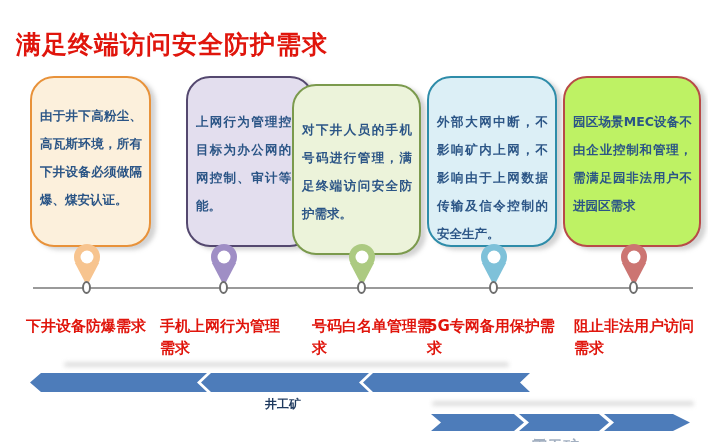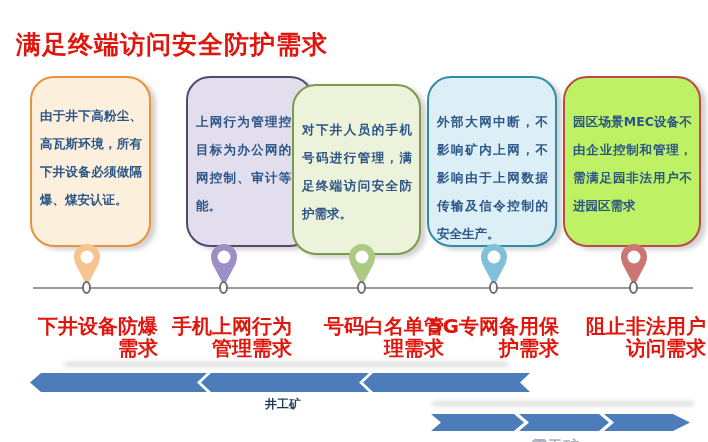--- a/index.html
+++ b/index.html
@@ -41,22 +41,22 @@
   
   .tl-line{position:absolute;left:33px;top:287px;width:660px;height:2px;background:#9a9a9a;}
   .tl-dot{
     position:absolute;top:281px;width:9px;height:13px;border-radius:50%;
     background:#ffffff;border:2px solid #6e6e6e;box-sizing:border-box;
   }
   .d1{left:82px;} .d2{left:219px;} .d3{left:357px;} .d4{left:489px;} .d5{left:629px;}
   
   .lbl{
     position:absolute;top:315px;width:132px;
-    font-size:20px;font-weight:bold;color:#E0150C;
-    text-align:right;line-height:22px;
+    font-size:15px;font-weight:bold;color:#E0150C;
+    text-align:left;line-height:22px;
   }
   .l1{left:26px;} .l2{left:160px;} .l3{left:312px;font-family:Liberation Serif, serif;} .l4{left:427px;} .l5{left:574px;}
   
   .band-shadow{
     position:absolute;height:5px;background:rgba(140,140,140,0.28);
     filter:blur(2px);border-radius:3px;
   }
   .bs1{left:64px;top:362px;width:445px;}
   .bs2{left:432px;top:401px;width:262px;}
   .band{position:absolute;}

